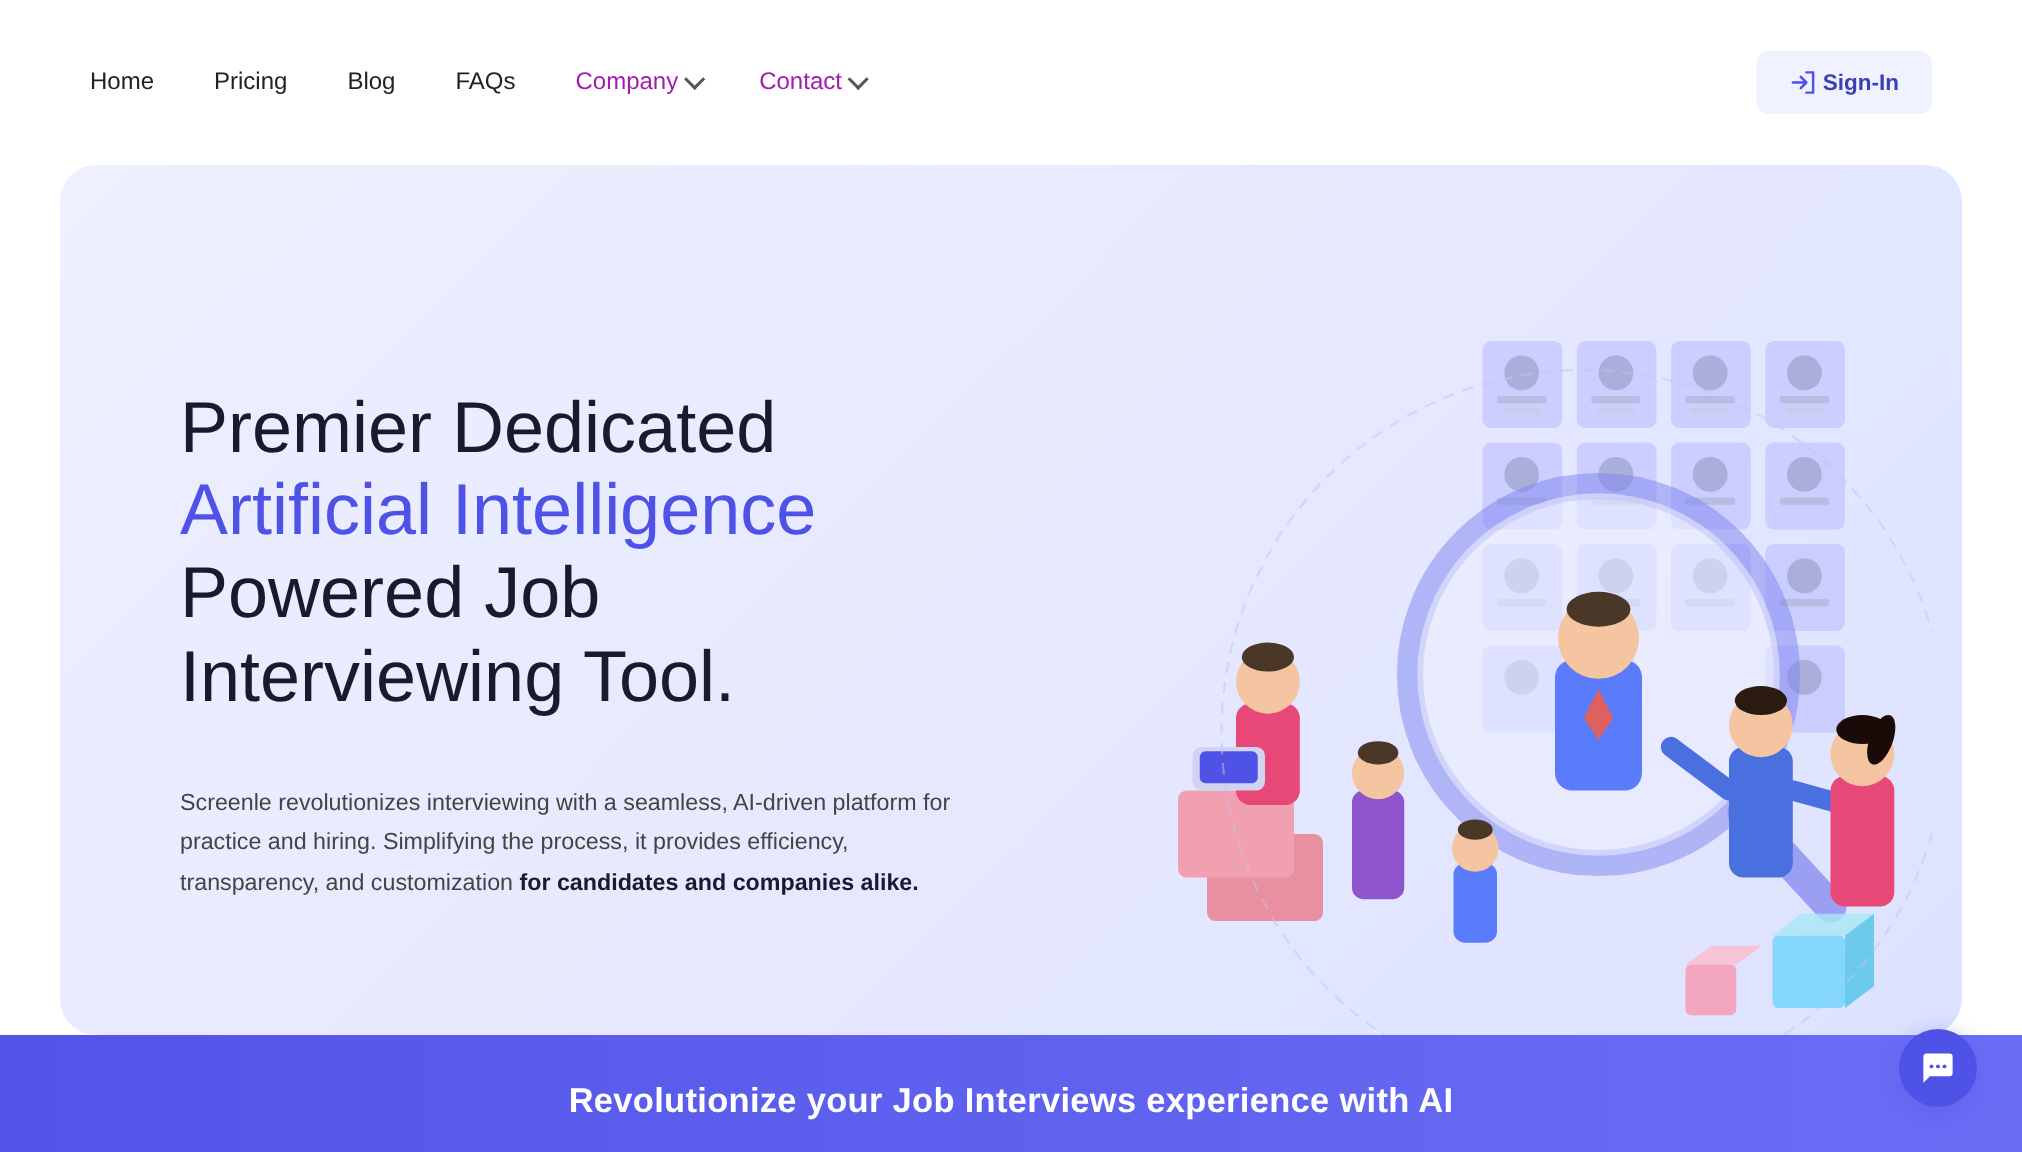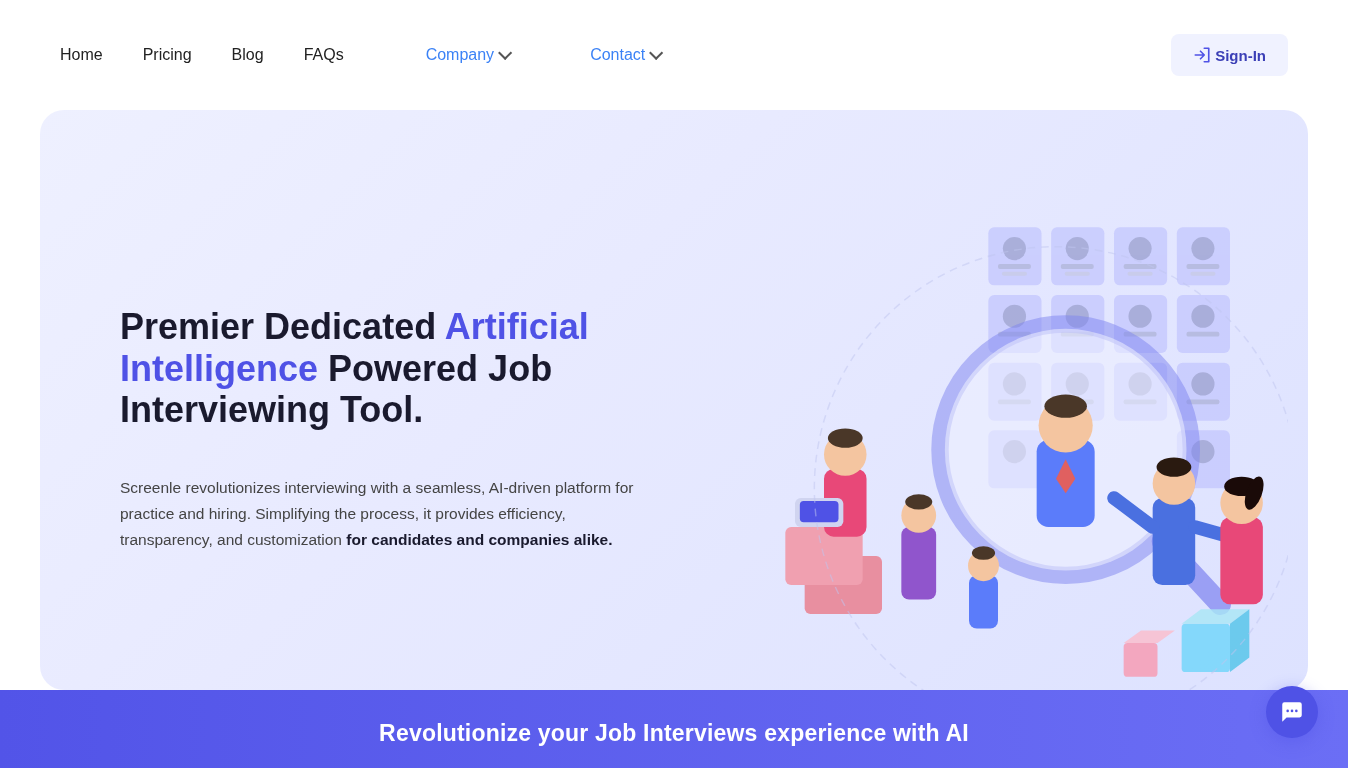--- a/index.html
+++ b/index.html
@@ -54,22 +54,21 @@
       color: #222;
     }
 
     .nav-dropdown {
       display: flex;
       align-items: center;
       gap: 4px;
       cursor: pointer;
       font-size: 16px;
       font-weight: 500;
-      color: #3b82f6;
-      margin-left: 42px;
+      color: #a21caf;
     }
 
     .chevron-down {
       display: inline-block;
       width: 10px;
       height: 10px;
       border-right: 2px solid #555;
       border-bottom: 2px solid #555;
       transform: rotate(45deg) translateY(-3px);
     }
@@ -129,22 +128,22 @@
 
     .hero-tag {
       font-size: 15px;
       font-weight: 600;
       color: #4f52e6;
       margin-bottom: 24px;
       letter-spacing: 0.3px;
     }
 
     .hero-title {
-      font-size: 36px;
-      font-weight: 700;
+      font-size: 48px;
+      font-weight: 400;
       line-height: 1.15;
       color: #1a1a2e;
       margin-bottom: 44px;
     }
 
     .hero-title .highlight {
       color: #4f52e6;
     }
 
     .hero-desc {

